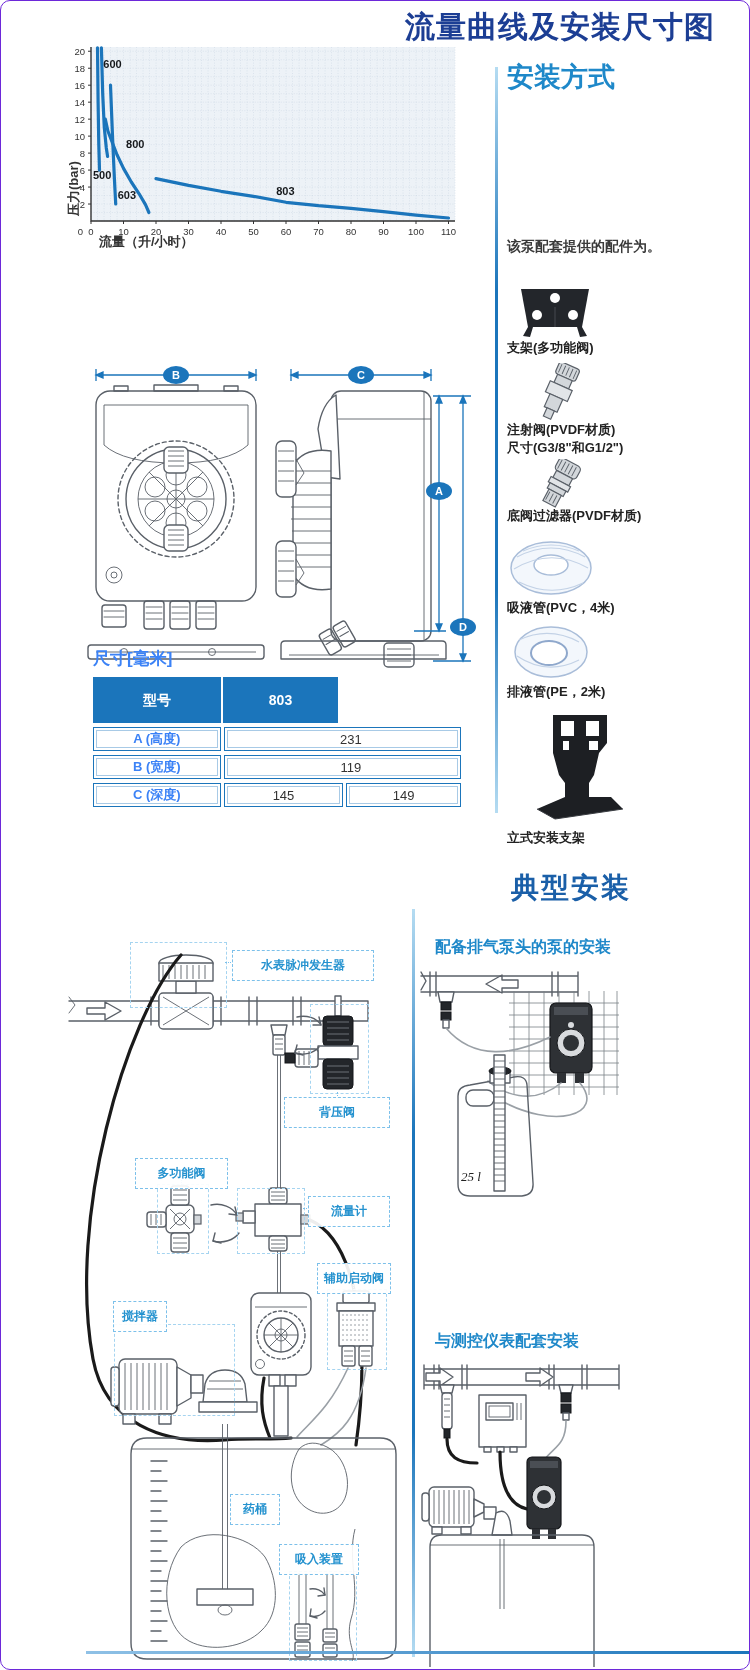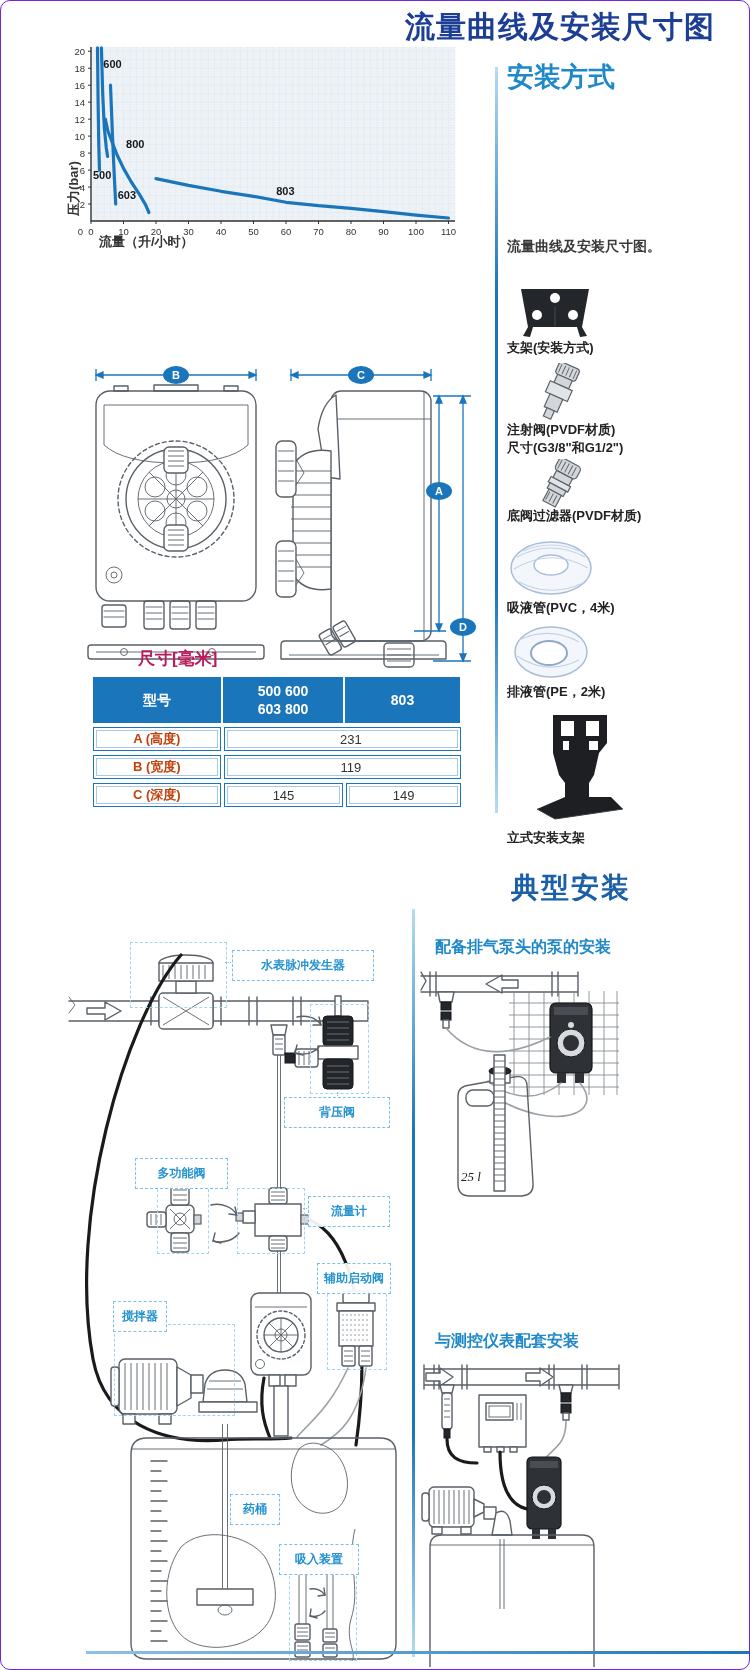--- a/index.html
+++ b/index.html
@@ -8,29 +8,29 @@
   .abs{position:absolute;}
   .main-title{font-size:30px;font-weight:bold;color:#1c3e94;text-align:center;letter-spacing:1px;}
   .sec-title{font-size:27px;font-weight:bold;color:#1e88c9;}
   .typical-title{font-size:28px;font-weight:bold;color:#1a5fa8;letter-spacing:2px;}
   .body-text{font-size:14px;line-height:27px;color:#3a3a3a;font-weight:600;text-align:justify;}
   .axis-title{font-size:13px;color:#333;font-weight:600;}
   .y-rot{transform:rotate(-90deg);transform-origin:0 0;white-space:nowrap;}
   .acc-label{font-size:13px;font-weight:bold;color:#222;line-height:18px;}
   .vline{width:3px;background:linear-gradient(#b5dcf2,#1b75bb 30%,#1b75bb 70%,#b5dcf2);}
   .hline-bottom{height:3px;background:linear-gradient(90deg,#8fc1e6,#1b75bb);}
-  .dims-heading{font-size:17px;font-weight:bold;color:#be185d;margin-left:45px;}
+  .dims-heading{font-size:17px;font-weight:bold;color:#3b82f6;}
   
   .dt-head{display:flex;gap:2px;}
   .dt-h{background:#1b75bb;color:#fff;font-weight:bold;font-size:14px;display:flex;
         flex-direction:column;align-items:center;justify-content:center;height:46px;line-height:18px;}
   .dt-row{display:flex;gap:3px;margin-top:4px;}
   .dt-c{border:1px solid #1b75bb;box-shadow:inset 0 0 0 2px #fff,inset 0 0 0 3px #a8cae6;
         height:24px;display:flex;align-items:center;justify-content:center;font-size:13px;color:#333;box-sizing:border-box;background:#fff;}
-  .dt-label{font-weight:bold;color:#c2410c;}
+  .dt-label{font-weight:bold;color:#3b82f6;}
   .w-c1{width:128px;} .w-c2{width:120px;} .w-c3{width:115px;} .w-span{width:238px;padding-left:17px;}
   
   .lbl{border:1px dashed #7cc0ea;color:#2492cf;font-weight:bold;font-size:12px;text-align:center;
        padding:7px 2px;background:rgba(255,255,255,.92);box-sizing:border-box;line-height:15px;}
   .olb{border:1px dashed #a5d4f0;}
   .dotv{border-left:1px dotted #7cc0ea;width:0;}
   .doth{border-top:1px dotted #7cc0ea;height:0;}
   .sub-title{font-size:16px;font-weight:bold;color:#1e88c9;}
   .can-label{font-family:"Liberation Serif",serif;font-style:italic;font-size:13px;color:#222;}
   
@@ -192,31 +192,31 @@
         <line x1="391.5" y1="180" x2="391.5" y2="183" stroke="#333" stroke-width="1"></line>
         <text x="391.5" y="194" font-size="9.5" fill="#333" text-anchor="middle" font-family="&quot;Liberation Sans&quot;,sans-serif">110</text>
         <text x="26" y="194" font-size="9.5" fill="#333" text-anchor="end" font-family="&quot;Liberation Sans&quot;,sans-serif">0</text>
       </svg>
   </div>
   <div class="abs axis-title y-rot" style="left:64px;top:215px;">压力(bar)</div>
   <div class="abs axis-title" style="left:98px;top:232px;">流量（升/小时）</div>
 
   <div class="abs vline" style="left:494px;top:66px;height:746px;"></div>
   <div class="abs sec-title" style="left:506px;top:58px;text-align:right;">安装方式</div>
-  <div class="abs body-text" style="left:506px;top:232px;width:238px;">流量曲线及安装尺寸图。</div>
+  <div class="abs body-text" style="left:506px;top:232px;width:238px;">该泵配套提供的配件为。</div>
 
   <svg class="abs" style="left:512px;top:284px;" width="84" height="54">
     <path d="M8,4 L76,4 L69,42 L15,42 Z" fill="#23262b"></path>
     <path d="M15,42 l-5,9 7,1 3,-10 Z M69,42 l5,9 -7,1 -3,-10 Z" fill="#23262b"></path>
     <circle cx="42" cy="13" r="5" fill="#fff"></circle>
       <circle cx="24" cy="30" r="5" fill="#fff"></circle>
       <circle cx="60" cy="30" r="5" fill="#fff"></circle>
     <path d="M42,22 v20" stroke="#3b3e44" stroke-width="1.5"></path>
   </svg>
-  <div class="abs acc-label" style="left:506px;top:338px;width:220px;">支架(安装方式)</div>
+  <div class="abs acc-label" style="left:506px;top:338px;width:220px;">支架(多功能阀)</div>
 
   <svg class="abs" style="left:512px;top:362px;" width="90" height="60">
     <g transform="rotate(24 45 30)">
       <rect x="34" y="0" width="22" height="13" rx="3" class="gr"></rect>
       <path d="M37,2 v9 M41,2 v9 M45,2 v9 M49,2 v9 M53,2 v9" class="lt"></path>
       <rect x="37" y="13" width="16" height="9" class="gr"></rect>
       <rect x="33" y="22" width="24" height="12" fill="#e2e5e8" stroke="#5a6068" stroke-width="1.2"></rect>
       <rect x="38" y="34" width="14" height="14" class="gr"></rect>
       <rect x="41" y="48" width="8" height="9" class="gr"></rect>
     </g>
@@ -347,24 +347,20 @@
     <ellipse cx="355" cy="132" rx="13" ry="9" class="bdg-e"></ellipse>
     <text x="355" y="136" class="bdg-t">A</text>
     <ellipse cx="379" cy="268" rx="13" ry="9" class="bdg-e"></ellipse>
     <text x="379" y="272" class="bdg-t">D</text>
   </svg>
 
   <div class="abs dims-heading" style="left:92px;top:646px;">尺寸[毫米]</div>
   <div class="abs" style="left:92px;top:676px;width:368px;">
     <div class="dt-head">
       <div class="dt-h w-c1">型号</div>
-      <div class="dt-h w-c2">
-        <span>500 600</span>
-        <span>603 800</span>
-      </div>
       <div class="dt-h w-c3">803</div>
     </div>
     <div class="dt-row">
       <div class="dt-c dt-label w-c1">A (高度)</div>
       <div class="dt-c w-span">231</div>
     </div>
     <div class="dt-row">
       <div class="dt-c dt-label w-c1">B (宽度)</div>
       <div class="dt-c w-span">119</div>
     </div>

